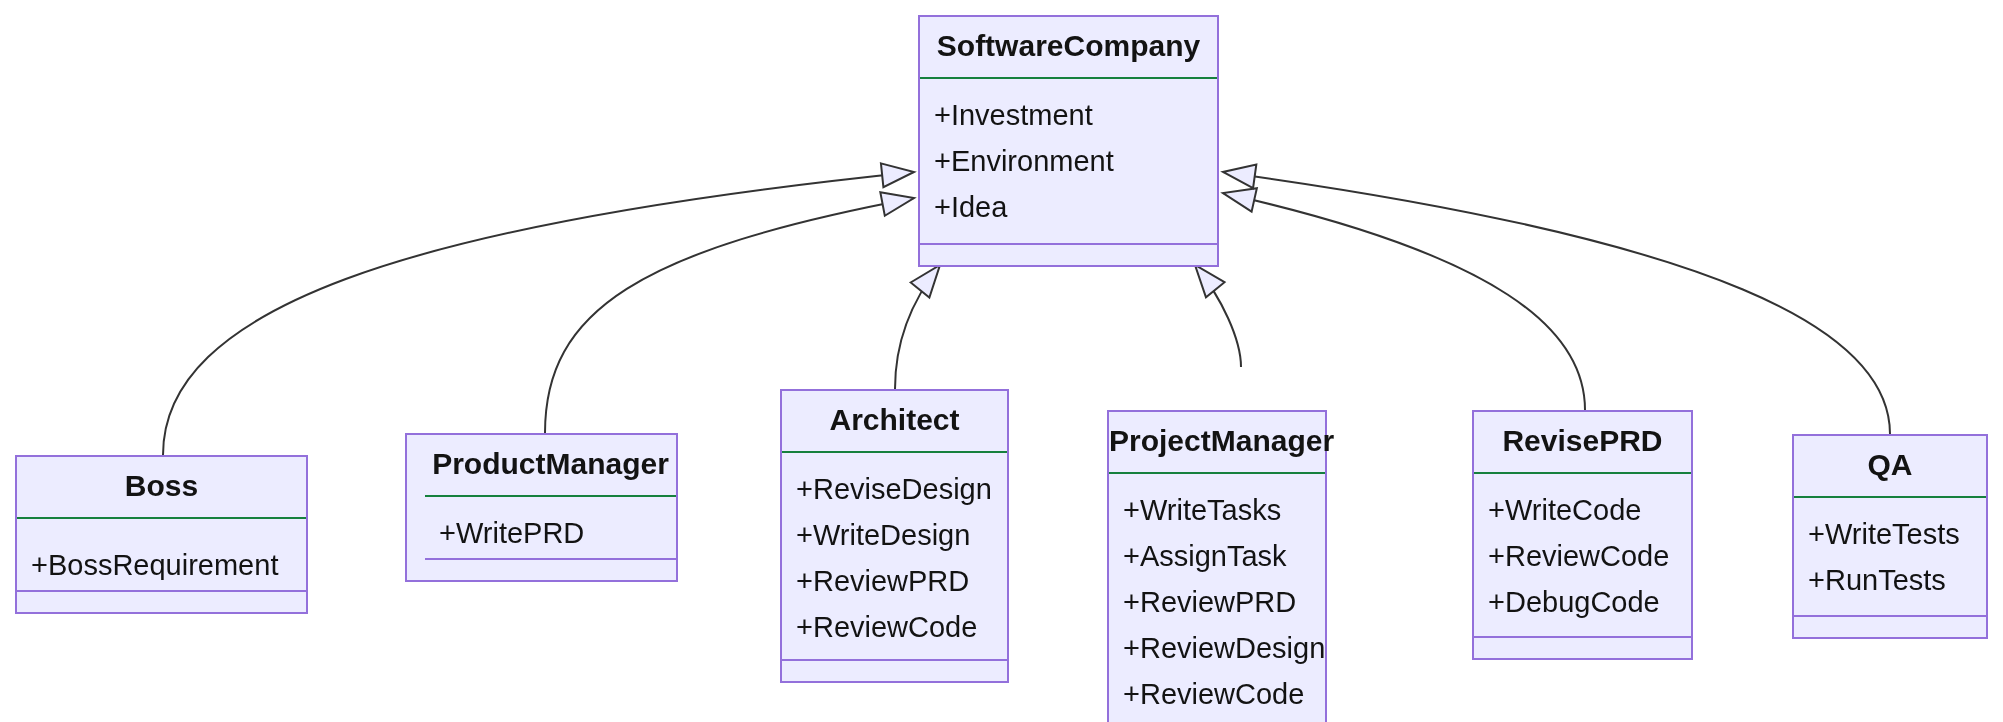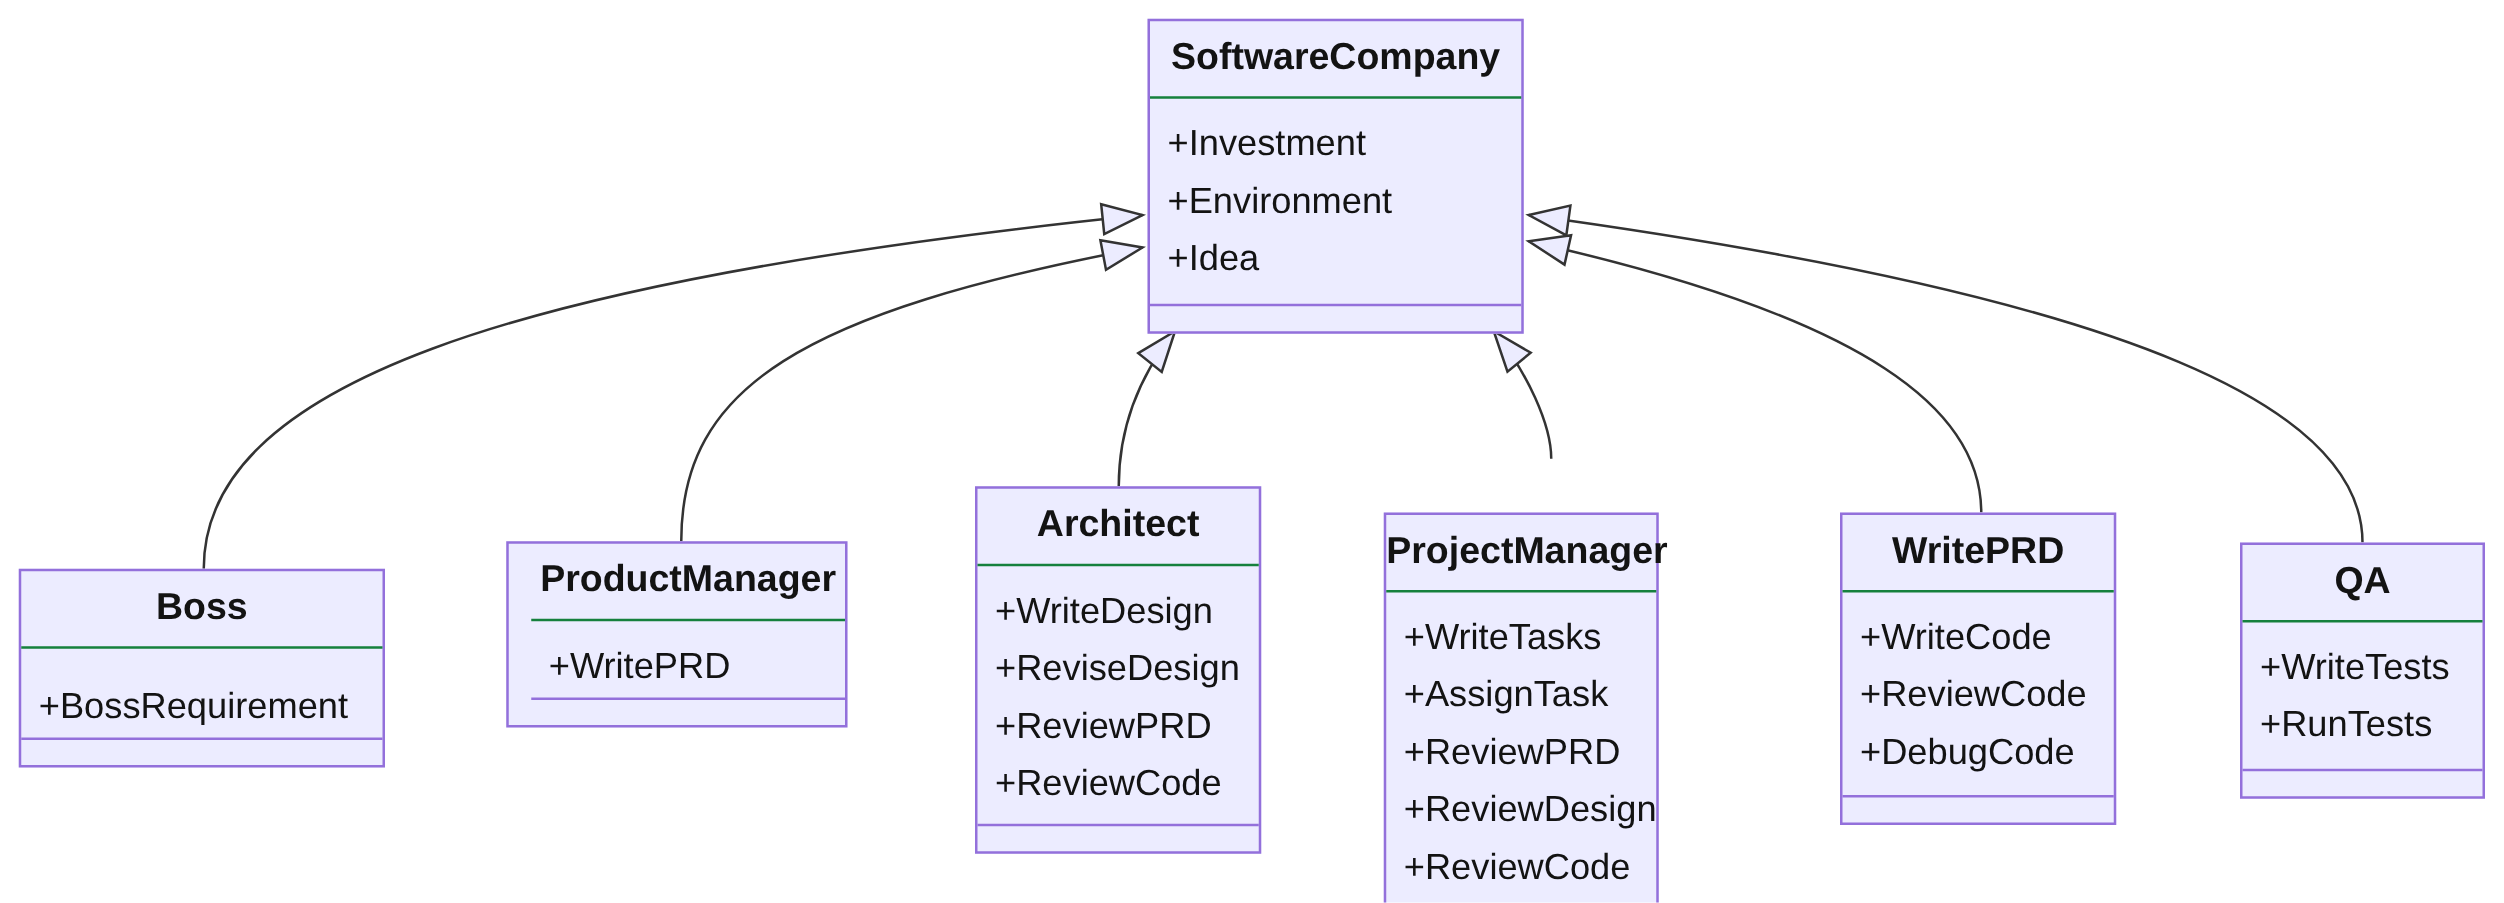--- a/index.html
+++ b/index.html
@@ -89,40 +89,40 @@
       <div class="class-title">ProductManager</div>
       <div class="class-attrs">
         <div class="class-attr">+WritePRD</div>
         <div class="class-attr">+RevisePRD</div>
       </div>
       <div class="class-methods"></div>
     </div>
     <div class="class-box" style="left: 780px; top: 389px; width: 229px; height: 294px;">
       <div class="class-title">Architect</div>
       <div class="class-attrs">
+        <div class="class-attr">+ReviseDesign</div>
         <div class="class-attr">+WriteDesign</div>
-        <div class="class-attr">+ReviseDesign</div>
         <div class="class-attr">+ReviewPRD</div>
         <div class="class-attr">+ReviewCode</div>
       </div>
       <div class="class-methods"></div>
     </div>
     <div class="class-box" style="left: 1107px; top: 367px; width: 220px; height: 341px; margin-top: 43px;">
       <div class="class-title">ProjectManager</div>
       <div class="class-attrs">
         <div class="class-attr">+WriteTasks</div>
         <div class="class-attr">+AssignTask</div>
         <div class="class-attr">+ReviewPRD</div>
         <div class="class-attr">+ReviewDesign</div>
         <div class="class-attr">+ReviewCode</div>
       </div>
       <div class="class-methods"></div>
     </div>
     <div class="class-box" style="left: 1472px; top: 410px; width: 221px; height: 250px;">
-      <div class="class-title">WritePRD</div>
+      <div class="class-title">RevisePRD</div>
       <div class="class-attrs">
         <div class="class-attr">+WriteCode</div>
         <div class="class-attr">+ReviewCode</div>
         <div class="class-attr">+DebugCode</div>
       </div>
       <div class="class-methods"></div>
     </div>
     <div class="class-box" style="left: 1792px; top: 434px; width: 196px; height: 205px;">
       <div class="class-title">QA</div>
       <div class="class-attrs">

